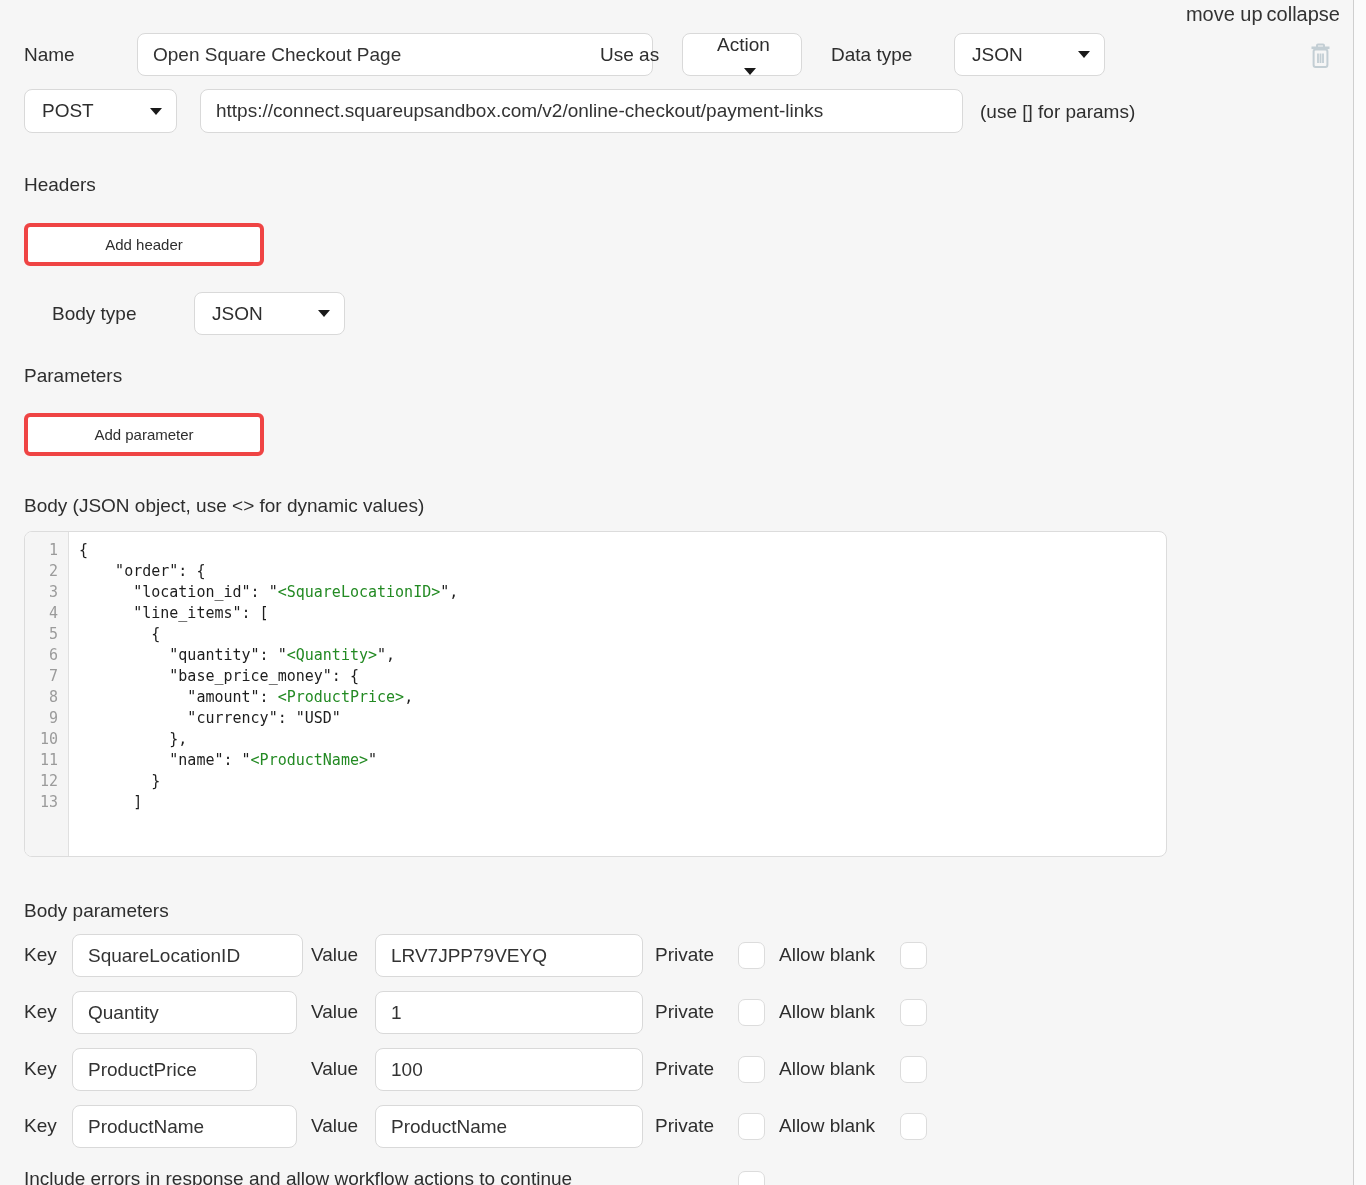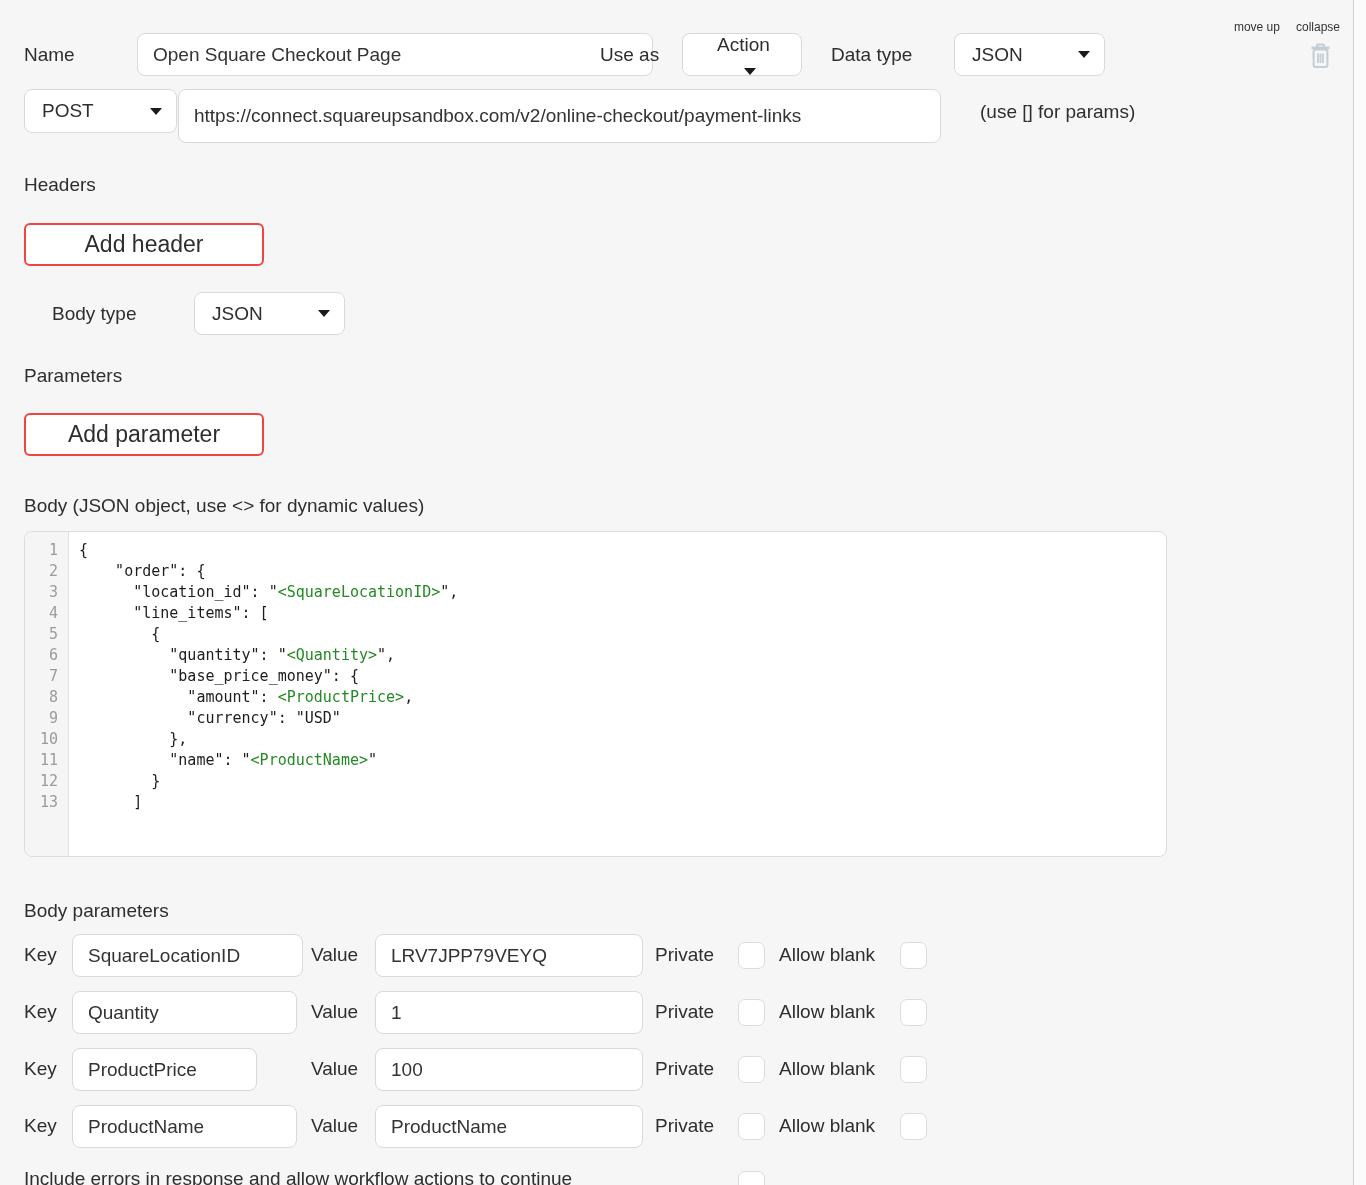--- a/index.html
+++ b/index.html
@@ -12,22 +12,22 @@
   .panel {
     position: absolute; left: 0; top: 0;
     width: 1354px; height: 1185px;
     background: #f6f6f6;
     border-right: 1px solid #cfcfcf;
   }
   .abs { position: absolute; }
   .lbl { font-size: 19px; color: #2e2e2e; white-space: nowrap; }
 
   .top-links {
-    position: absolute; top: 20px; right: 13px;
-    display: flex; gap: 16px; font-size: 12px; color: #333;
+    position: absolute; top: 3px; right: 13px;
+    display: flex; gap: 4px; font-size: 20px; color: #333;
   }
   .top-links span { cursor: pointer; }
 
   .text-input {
     position: absolute; height: 43px;
     background: #fff; border: 1px solid #d9d9d9; border-radius: 8px;
     font-family: "Liberation Sans", sans-serif;
     font-size: 19px; color: #333; padding: 0 15px; outline: none;
   }
 
@@ -39,23 +39,23 @@
   }
   .caret {
     width: 0; height: 0;
     border-left: 6px solid transparent; border-right: 6px solid transparent;
     border-top: 7px solid #1a1a1a;
     margin-left: 12px;
   }
 
   .btn {
     position: absolute; height: 43px; width: 240px;
-    background: #fff; border: 2px solid #ef4444; border-radius: 6px;
+    background: #fff; border: 4px solid #ef4444; border-radius: 6px;
     font-family: "Liberation Sans", sans-serif;
-    font-size: 23px; color: #2e2e2e; cursor: pointer;
+    font-size: 15px; color: #2e2e2e; cursor: pointer;
   }
 
   .editor {
     position: absolute; left: 24px; top: 531px; width: 1143px; height: 326px;
     background: #fff; border: 1px solid #dcdcdc; border-radius: 8px;
     display: flex; overflow: hidden;
     font-family: "DejaVu Sans Mono", monospace; font-size: 15px; line-height: 21px;
   }
   .gutter {
     width: 44px; background: #f5f5f5; border-right: 1px solid #e0e0e0;
@@ -103,21 +103,21 @@
       <path d="M2.5 5.8 H20.5" stroke-width="2.6"></path>
       <rect x="4.6" y="7.5" width="13.8" height="17.5" rx="2"></rect>
       <path d="M9 11.5 V21 M11.5 11.5 V21 M14 11.5 V21" stroke-width="1.8"></path>
     </svg>
   </div>
 
   <div class="dropdown" style="left:24px; top:89px; width:153px; height:44px;">
     <span>POST</span>
     <span class="caret"></span>
   </div>
-  <input class="text-input" style="left: 178px; top: 89px; width: 763px; height: 54px;" value="https://connect.squareupsandbox.com/v2/online-checkout/payment-links">
+  <input class="text-input" style="left: 200px; top: 89px; width: 763px; height: 44px;" value="https://connect.squareupsandbox.com/v2/online-checkout/payment-links">
   <div class="abs lbl" style="left:980px; top:101px;">(use [] for params)</div>
 
   <div class="abs lbl" style="left:24px; top:174px;">Headers</div>
   <button class="btn" style="left:24px; top:223px;">Add header</button>
 
   <div class="abs lbl" style="left:24px; top:303px;margin-left:28px;">Body type</div>
   <div class="dropdown" style="left:194px; top:292px; width:151px;">
     <span>JSON</span>
     <span class="caret"></span>
   </div>

